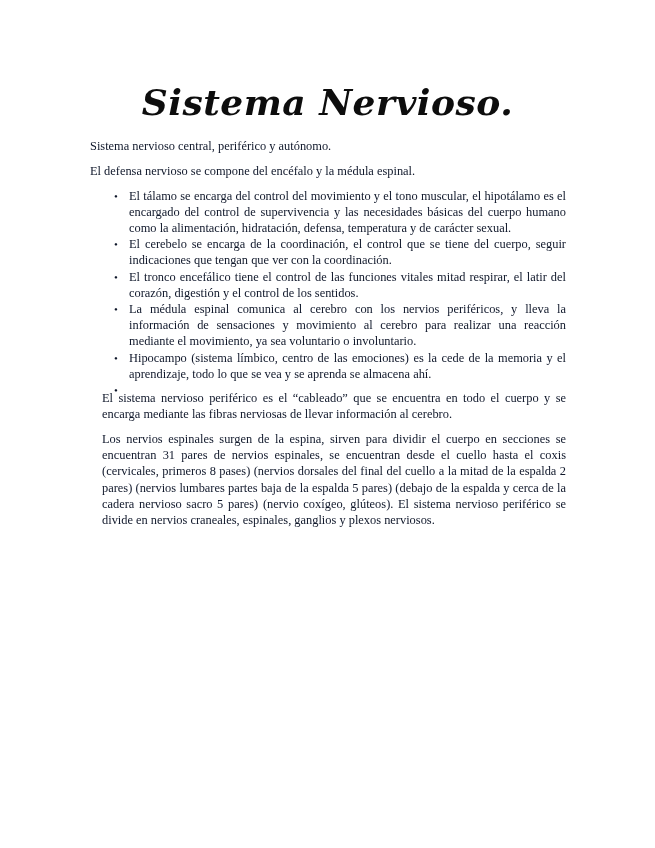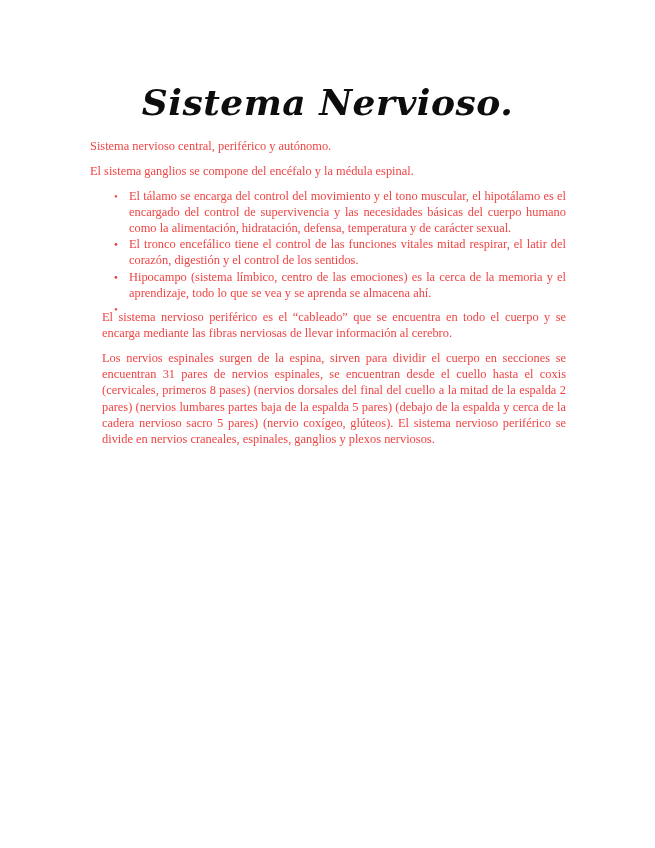--- a/index.html
+++ b/index.html
@@ -37,21 +37,21 @@
       line-height: 52px;
     }
     .content {
       position: absolute;
       left: 90px;
       top: 138px;
       width: 476px;
       font-family: "Liberation Serif", "DejaVu Serif", serif;
       font-size: 12.4px;
       line-height: 16.2px;
-      color: #ef4444;
+      color: #0f172a;
     }
     .content p {
       margin: 0 0 8.6px 0;
       text-align: left;
     }
     .content p.justify {
       text-align: justify;
       margin-left: 12px;
     }
     ul.bullets {
@@ -75,40 +75,42 @@
 </head>
 <body>
 
 <div class="page">
 
   <h1 class="title">Sistema Nervioso.</h1>
 
   <div class="content">
 
     <p>Sistema nervioso central, periférico y autónomo.</p>
-    <p>El sistema ganglios se compone del encéfalo y la médula espinal.</p>
+    <p>El defensa nervioso se compone del encéfalo y la médula espinal.</p>
 
     <ul class="bullets">
       <li>
         <span class="bullet">•</span>
         <span>El tálamo se encarga del control del movimiento y el tono muscular, el hipotálamo es el encargado del control de supervivencia y las necesidades básicas del cuerpo humano como la alimentación, hidratación, defensa, temperatura y de carácter sexual.</span>
       </li>
       <li>
         <span class="bullet">•</span>
+        <span>El cerebelo se encarga de la coordinación, el control que se tiene del cuerpo, seguir indicaciones que tengan que ver con la coordinación.</span>
       </li>
       <li>
         <span class="bullet">•</span>
         <span>El tronco encefálico tiene el control de las funciones vitales mitad respirar, el latir del corazón, digestión y el control de los sentidos.</span>
       </li>
       <li>
         <span class="bullet">•</span>
+        <span>La médula espinal comunica al cerebro con los nervios periféricos, y lleva la información de sensaciones y movimiento al cerebro para realizar una reacción mediante el movimiento, ya sea voluntario o involuntario.</span>
       </li>
       <li>
         <span class="bullet">•</span>
-        <span>Hipocampo (sistema límbico, centro de las emociones) es la cerca de la memoria y el aprendizaje, todo lo que se vea y se aprenda se almacena ahí.</span>
+        <span>Hipocampo (sistema límbico, centro de las emociones) es la cede de la memoria y el aprendizaje, todo lo que se vea y se aprenda se almacena ahí.</span>
       </li>
       <li>
         <span class="bullet">•</span>
       </li>
     </ul>
 
     <p class="justify">El sistema nervioso periférico es el “cableado” que se encuentra en todo el cuerpo y se encarga mediante las fibras nerviosas de llevar información al cerebro.</p>
     <p class="justify">Los nervios espinales surgen de la espina, sirven para dividir el cuerpo en secciones se encuentran 31 pares de nervios espinales, se encuentran desde el cuello hasta el coxis (cervicales, primeros 8 pases) (nervios dorsales del final del cuello a la mitad de la espalda 2 pares) (nervios lumbares partes baja de la espalda 5 pares) (debajo de la espalda y cerca de la cadera nervioso sacro 5 pares) (nervio coxígeo, glúteos). El sistema nervioso periférico se divide en nervios craneales, espinales, ganglios y plexos nerviosos.</p>
 
   </div>

